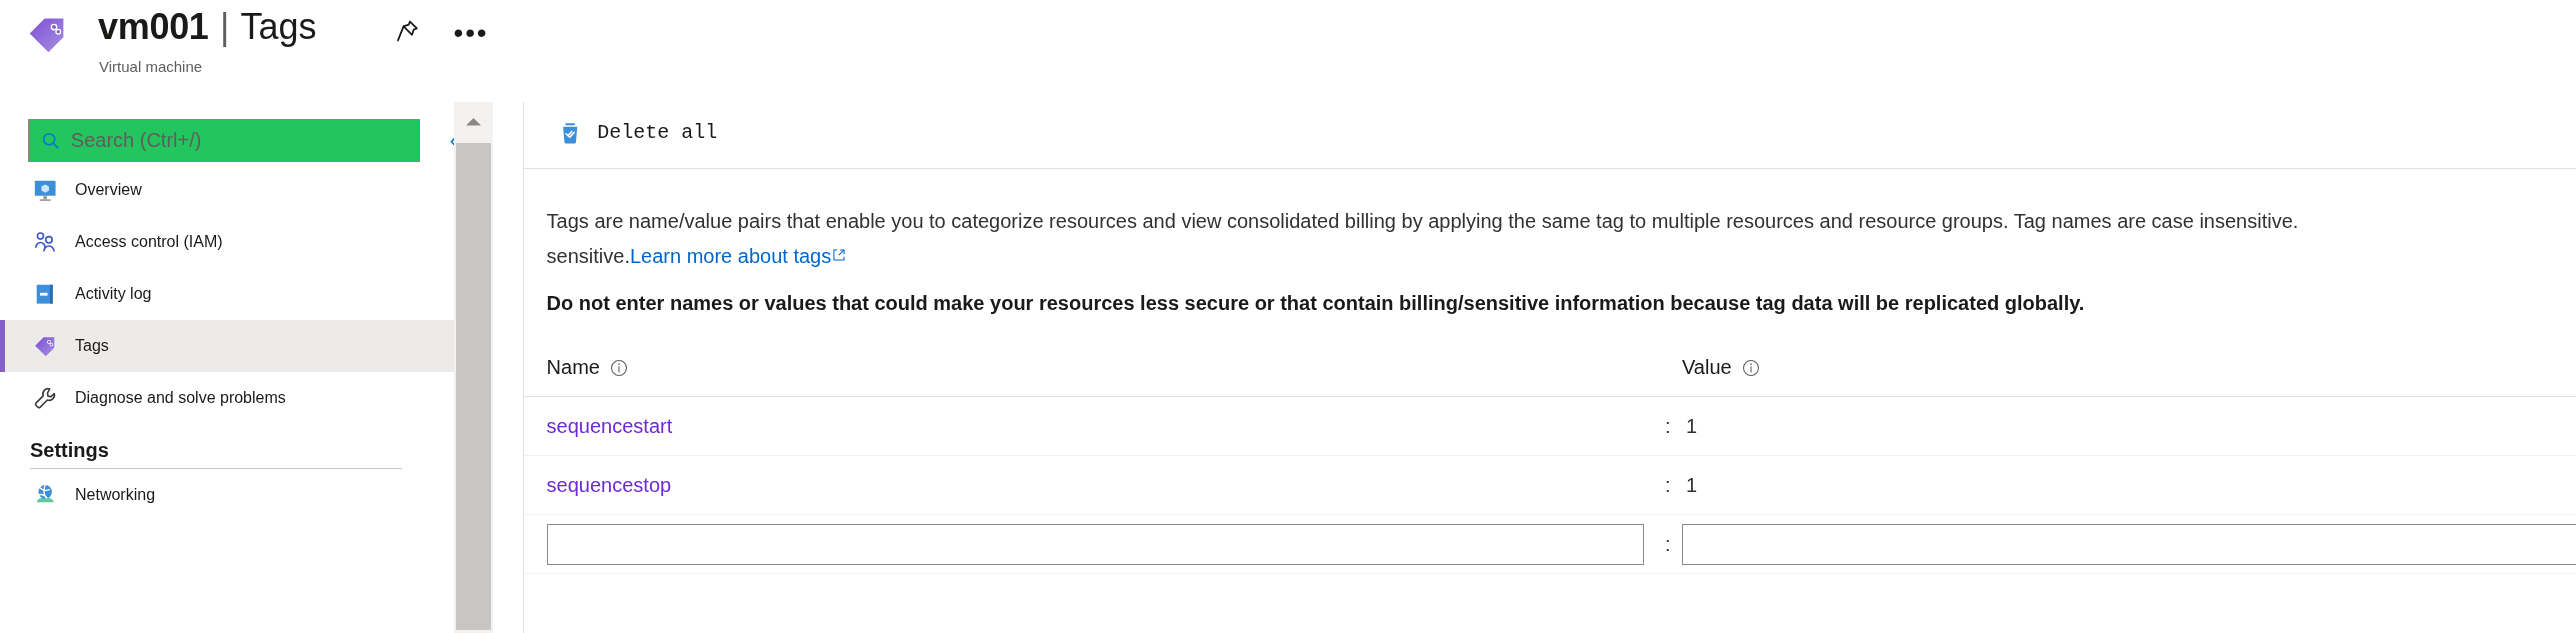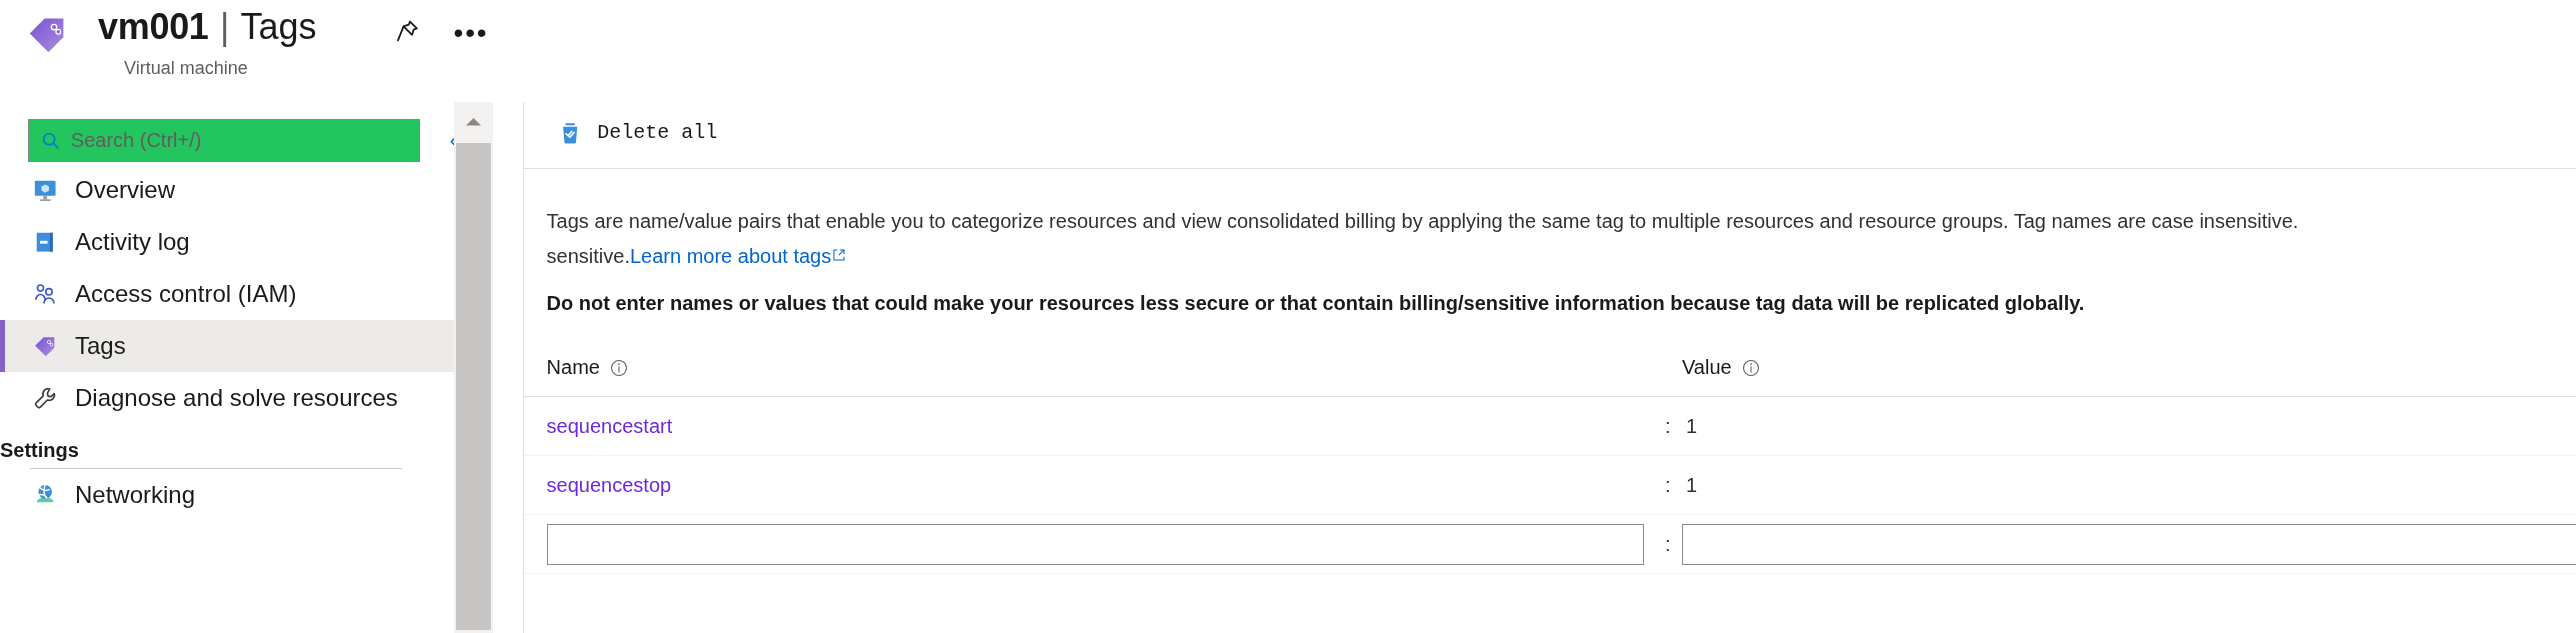--- a/index.html
+++ b/index.html
@@ -45,22 +45,22 @@
     color: #605e5c;
     margin: 0 11.3px;
   }
   .title-sub {
     font-size: 36px;
     font-weight: 400;
     color: #1b1a19;
   }
   .subtitle {
     position: absolute;
-    left: 124px; top: 58px;
-    font-size: 18px;
+    left: 99px; top: 58px;
+    font-size: 15px;
     color: #605e5c;
   }
   .hdr-btn {
     position: absolute;
     top: 13.2px;
     width: 40px; height: 40px;
     display: flex;
     align-items: center;
     justify-content: center;
     cursor: pointer;
@@ -151,24 +151,25 @@
   }
   .mi-icon {
     width: 30px; height: 30px;
     display: flex;
     align-items: center;
     justify-content: center;
     margin-right: 15px;
     flex: none;
   }
   .mi-label {
-    font-size: 24px;
+    font-size: 16px;
     color: #1b1a19;
   }
   .menu-group {
+    padding-left: 30px;
     padding-top: 15px;
     padding-bottom: 5.7px;
   }
   .menu-group-title {
     font-size: 20px;
     font-weight: bold;
     color: #1b1a19;
   }
   .group-rule {
     margin-left: 30px;
@@ -426,39 +427,39 @@
           <path d="M14 8 L18 10.2 L18 14.4 L14 16.6 L10 14.4 L10 10.2 Z" fill="#cfe6fa"></path>
           <rect x="12" y="20" width="4" height="4" fill="#9aa0a6"></rect>
           <rect x="8" y="23.5" width="12" height="2" rx="1" fill="#9aa0a6"></rect>
         </svg>
       </span>
       <span class="mi-label">Overview</span>
     </div>
 
     <div class="menu-item">
       <span class="mi-icon">
-        <svg width="26.4" height="26.4" viewBox="0 0 28 28">
-          <rect x="5" y="4" width="17" height="20" fill="#3d8fd9"></rect>
-          <rect x="19" y="4" width="3" height="20" fill="#2b6cb0"></rect>
-          <rect x="8.5" y="12.5" width="8" height="3" fill="#ffffff"></rect>
-        </svg>
-      </span>
-      <span class="mi-label">Activity log</span>
-    </div>
-
-    <div class="menu-item">
-      <span class="mi-icon">
         <svg width="26.4" height="26.4" viewBox="0 0 28 28" fill="none" stroke="#3a56c4" stroke-width="1.7">
           <circle cx="9" cy="7.5" r="3.2"></circle>
           <path d="M4 20 a5 5.6 0 0 1 10 0"></path>
           <circle cx="18" cy="11.5" r="3.4"></circle>
           <path d="M12.6 24 a5.4 6 0 0 1 10.8 0"></path>
         </svg>
       </span>
       <span class="mi-label">Access control (IAM)</span>
+    </div>
+
+    <div class="menu-item">
+      <span class="mi-icon">
+        <svg width="26.4" height="26.4" viewBox="0 0 28 28">
+          <rect x="5" y="4" width="17" height="20" fill="#3d8fd9"></rect>
+          <rect x="19" y="4" width="3" height="20" fill="#2b6cb0"></rect>
+          <rect x="8.5" y="12.5" width="8" height="3" fill="#ffffff"></rect>
+        </svg>
+      </span>
+      <span class="mi-label">Activity log</span>
     </div>
 
     <div class="menu-item selected">
       <span class="mi-icon">
         <svg width="24.5" height="24.5" viewBox="0 0 46 46">
           <defs>
             <linearGradient id="tagGradNav" x1="0" y1="0" x2="1" y2="1">
               <stop offset="0%" stop-color="#7b4fd6"></stop>
               <stop offset="100%" stop-color="#a88fe0"></stop>
             </linearGradient>
@@ -472,21 +473,21 @@
       </span>
       <span class="mi-label">Tags</span>
     </div>
 
     <div class="menu-item">
       <span class="mi-icon">
         <svg width="26.4" height="26.4" viewBox="0 0 28 28" fill="none" stroke="#3a3a3a" stroke-width="1.7" stroke-linejoin="round">
           <path d="M18.8 4.2 a5.6 5.6 0 0 0-6.9 7.3 L4.4 19 a2 2 0 0 0 0 2.8 l1.6 1.6 a2 2 0 0 0 2.8 0 l7.5-7.5 a5.6 5.6 0 0 0 7.3-6.9 l-3.4 3.4 -3.2-.6 -.6-3.2 Z"></path>
         </svg>
       </span>
-      <span class="mi-label">Diagnose and solve resources</span>
+      <span class="mi-label">Diagnose and solve problems</span>
     </div>
 
     <div class="menu-group">
       <span class="menu-group-title">Settings</span>
     </div>
     <div class="group-rule"></div>
 
     <div class="menu-item">
       <span class="mi-icon">
         <svg width="26.4" height="26.4" viewBox="0 0 28 28">

